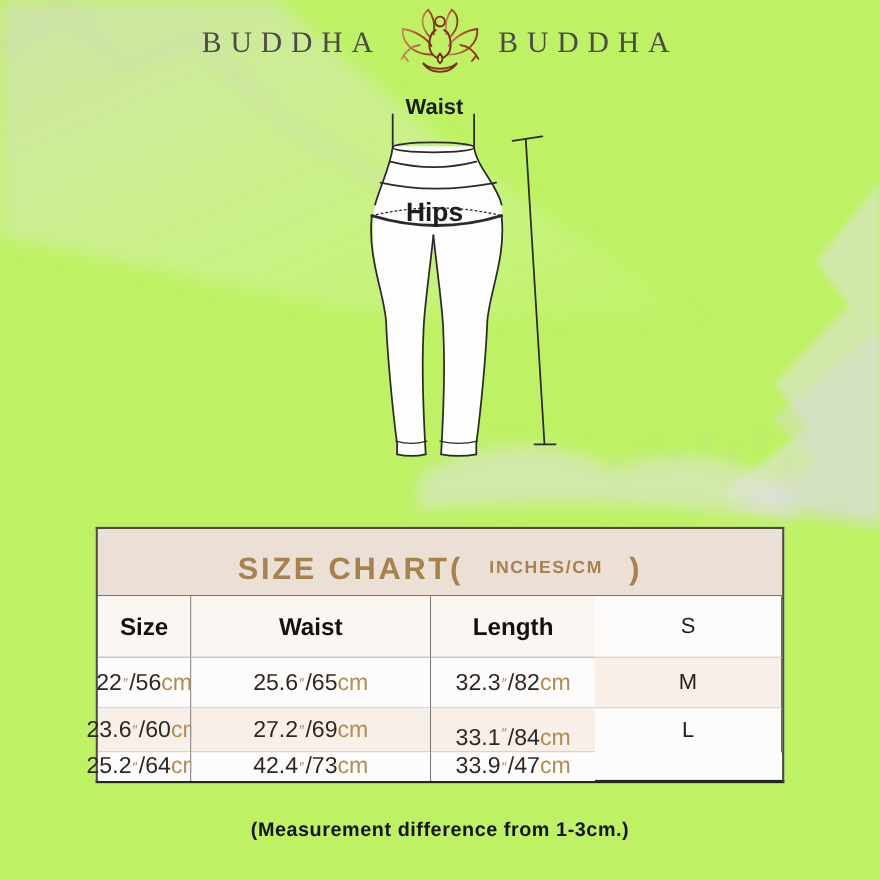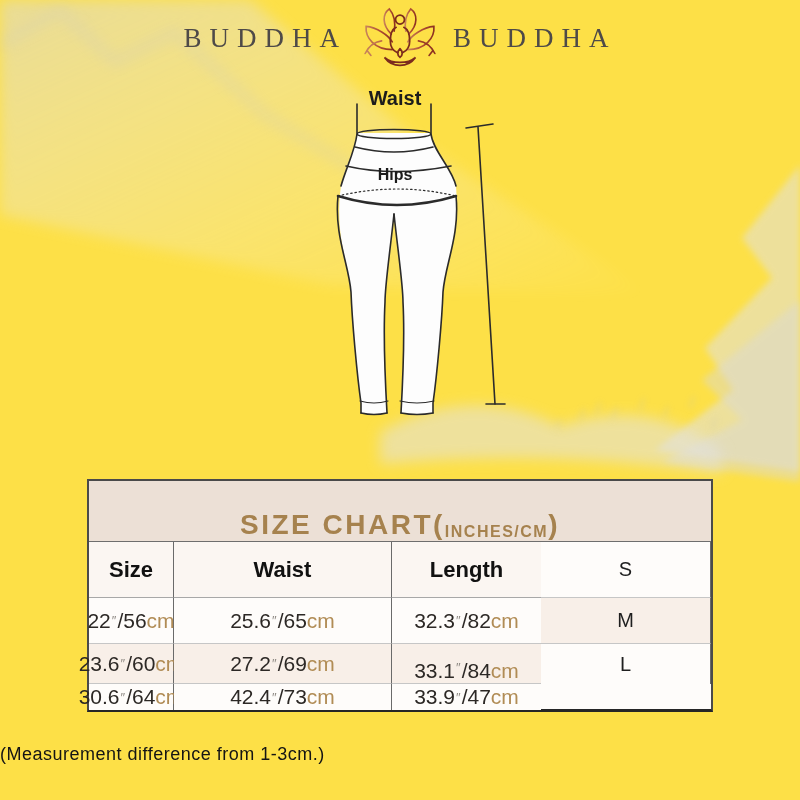--- a/index.html
+++ b/index.html
@@ -1,61 +1,61 @@
 <!DOCTYPE html>
 <html><head>
 <meta charset="utf-8">
 <style>
   html,body{margin:0;padding:0;background:#fff;}
   #canvas{
     position:relative;width:800px;height:800px;overflow:hidden;
-    background:#fde047;font-family:"Liberation Sans",sans-serif;
+    background:#bef264;font-family:"Liberation Sans",sans-serif;
   }
   
   #bg-svg{position:absolute;left:0;top:0;width:800px;height:800px;}
   
   .logo{position:absolute;left:0;top:6px;width:800px;height:64px;
     display:flex;align-items:center;justify-content:center;gap:14px;}
   .logo-text{font-family:"Liberation Serif",serif;font-size:27px;color:#4e4a48;
     letter-spacing:8px;font-weight:500;}
   .logo svg{display:block;}
   
   .diag-label{position:absolute;font-weight:bold;color:#1c1c1c;}
   #waist-label{left:330px;top:87px;width:130px;text-align:center;font-size:20px;}
-  #hips-label{left:330px;top:166px;width:130px;text-align:center;font-size:16px;}
+  #hips-label{left:330px;top:180px;width:130px;text-align:center;font-size:24px;}
   #length-label{left:499px;top:251px;font-size:19px;letter-spacing:.5px;}
   
   .size-table{
     position:absolute;left:87px;top:479px;width:626px;height:233px;
     box-sizing:border-box;background:#fefcfa;
     border:2px solid #4a4a4a;border-bottom:3px solid #262626;
   }
   .title-band{
     height:49px;background:#ece0d6;border-bottom:1px solid #6e6e6e;
-    display:flex;align-items:flex-end;justify-content:center;padding-top:11px;box-sizing:content-box;
-    color:#a6824e;font-weight:bold;
+    display:flex;align-items:center;justify-content:center;padding-top:11px;box-sizing:content-box;
+    color:#a6824e;font-weight:bold;gap:24px;
   }
   .title-big{font-size:28px;letter-spacing:2.5px;}
   .title-small{font-size:16px;letter-spacing:1.5px;}
   .grid{display:grid;grid-template-columns:85px 218px 149px auto;
     grid-template-rows:56px 46px 40px auto;height:168px;}
   .cell{display:flex;align-items:center;justify-content:center;
     box-sizing:border-box;border-right:1px solid #6a6a6a;font-size:21px;color:#2c2825;}
   .cell.last{border-right:none;}
   .r0{border-bottom:1px solid #a8a8a8;font-weight:bold;font-size:22px;color:#111;background:#fbf6f2;}
   .r1{border-bottom:1px solid #c6c6c6;background:#fefcfa;}
   .r2{border-bottom:1px solid #c6c6c6;background:#f8efe8;}
   .r3{background:#fefcfa;}
   .size-letter{font-size:20px;color:#1f1f1f;}
   .inch{font-size:13px;color:#8f8a84;vertical-align:6px;margin:0 1px;}
   .cm{color:#b18c55;}
   .vshift{position:relative;top:7px;}
   
-  .footer-note{position:absolute;left:0;top:744px;width:800px;text-align:left;
-    font-weight:normal;font-size:18px;color:#141414;letter-spacing:.5px;}
+  .footer-note{position:absolute;left:0;top:744px;width:800px;text-align:center;
+    font-weight:bold;font-size:18px;color:#141414;letter-spacing:.5px;}
 </style>
 </head>
 <body>
 
 <div id="canvas">
 
   <svg id="bg-svg" viewBox="0 0 800 800">
     <defs>
       <filter id="soft" x="-30%" y="-30%" width="160%" height="160%">
           <feGaussianBlur stdDeviation="7"></feGaussianBlur>
@@ -197,21 +197,21 @@
           <span>/</span>
           <span>69</span>
           <span class="cm">cm</span>
         </div>
       <div class="cell r2 last">
           <span class="vshift"><span>33.1</span><span class="inch">″</span><span>/</span><span>84</span><span class="cm">cm</span></span>
         </div>
 
       <div class="cell r3 size-letter">L</div>
       <div class="cell r3">
-          <span>30.6</span>
+          <span>25.2</span>
           <span class="inch">″</span>
           <span>/</span>
           <span>64</span>
           <span class="cm">cm</span>
         </div>
       <div class="cell r3">
           <span>42.4</span>
           <span class="inch">″</span>
           <span>/</span>
           <span>73</span>

